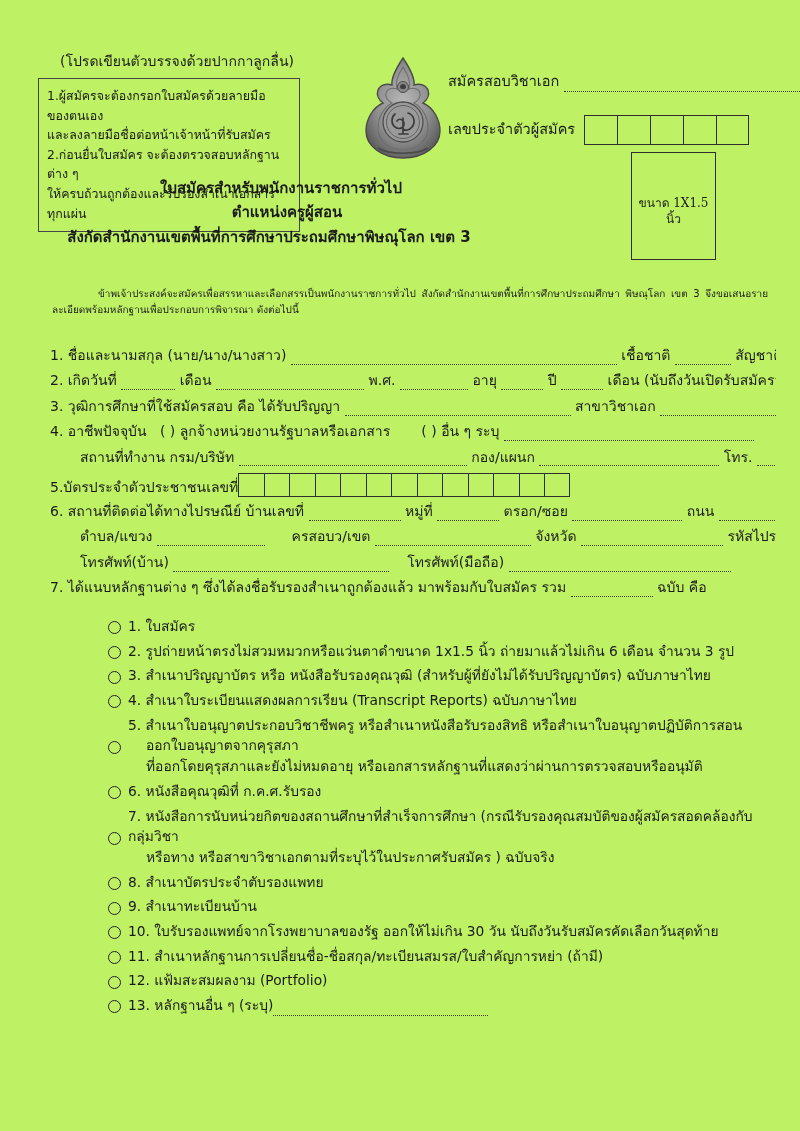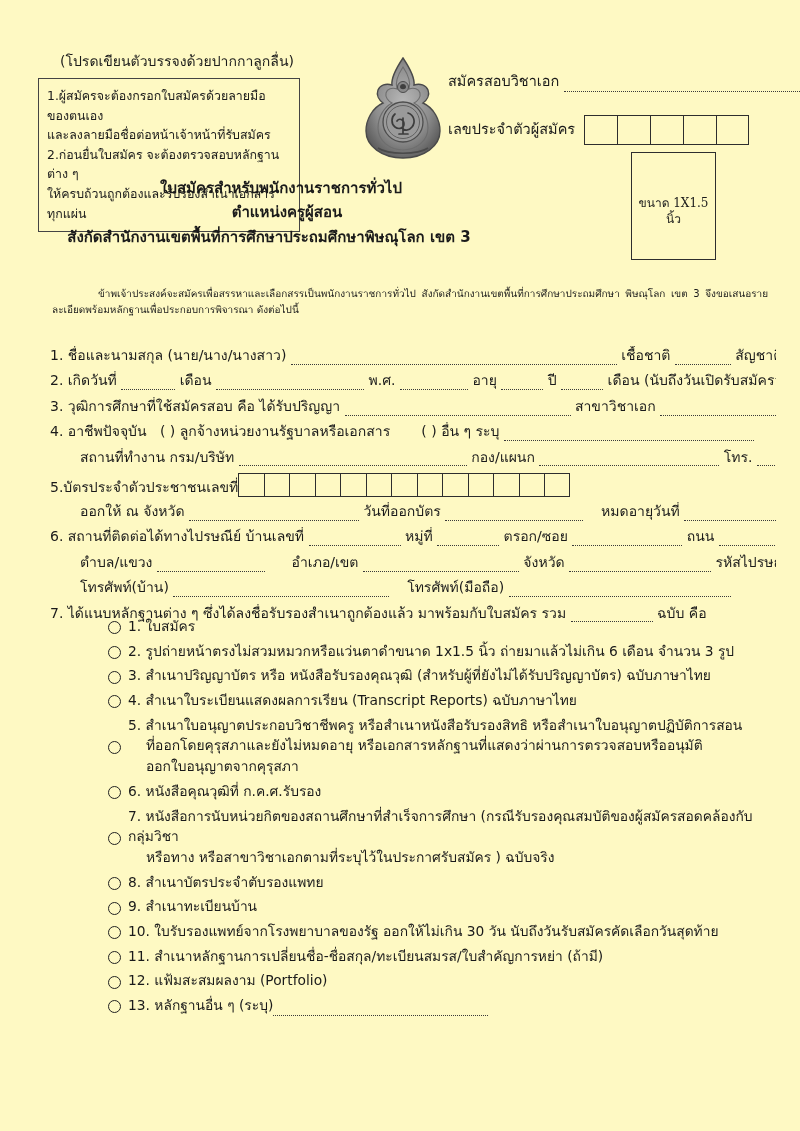--- a/index.html
+++ b/index.html
@@ -10,21 +10,21 @@
   }
   body {
     font-family: "DejaVu Sans", sans-serif;
     color: #1a1a1a;
   }
   #page {
     position: relative;
     width: 800px;
     height: 1131px;
     margin: 0 auto;
-    background: #fef9c3;
+    background: #bef264;
     overflow: hidden;
     font-size: 13.5px;
     line-height: 1.35;
   }
 
   
   .abs { position: absolute; }
   .nowrap { white-space: nowrap; }
   .dots {
     display: inline-block;
@@ -318,47 +318,38 @@
           <span class="cell"></span>
           <span class="cell"></span>
           <span class="cell"></span>
           <span class="cell"></span>
           <span class="cell"></span>
           <span class="cell"></span>
           <span class="cell"></span>
         </span>
     </div>
 
-    <div class="frow sub">
-      <span>ออกให้  ณ  จังหวัด</span>
-      <span class="dots" style="width:170px"></span>
-      <span>วันที่ออกบัตร</span>
-      <span class="dots" style="width:138px"></span>
-      &nbsp;&nbsp;
-      <span>หมดอายุวันที่</span>
-      <span class="dots" style="width:172px"></span>
-    </div>
 
     <div class="frow">
       <span class="num">6.</span>
       <span>สถานที่ติดต่อได้ทางไปรษณีย์ บ้านเลขที่</span>
       <span class="dots" style="width:92px"></span>
       <span>หมู่ที่</span>
       <span class="dots" style="width:62px"></span>
       <span>ตรอก/ซอย</span>
       <span class="dots" style="width:110px"></span>
       <span>ถนน</span>
       <span class="dots" style="width:172px"></span>
     </div>
 
     <div class="frow sub">
       <span>ตำบล/แขวง</span>
       <span class="dots" style="width:108px"></span>
       &nbsp;&nbsp;&nbsp;&nbsp;
-      <span>อำเภอ/เขต</span>
+      <span>ครสอบว/เขต</span>
       <span class="dots" style="width:156px"></span>
       <span>จังหวัด</span>
       <span class="dots" style="width:142px"></span>
       <span>รหัสไปรษณีย์</span>
       
     </div>
 
     <div class="frow sub">
       <span>โทรศัพท์(บ้าน)</span>
       <span class="dots" style="width:216px"></span>
@@ -387,21 +378,21 @@
       <div class="chk-item">
         <span class="chk-circle"></span>
         <span class="chk-text"><span>3. </span><span>สำเนาปริญญาบัตร หรือ หนังสือรับรองคุณวุฒิ  (สำหรับผู้ที่ยังไม่ได้รับปริญญาบัตร)  ฉบับภาษาไทย</span></span>
       </div>
       <div class="chk-item">
         <span class="chk-circle"></span>
         <span class="chk-text"><span>4. </span><span>สำเนาใบระเบียนแสดงผลการเรียน (Transcript Reports)  ฉบับภาษาไทย</span></span>
       </div>
       <div class="chk-item">
         <span class="chk-circle"></span>
-        <span class="chk-text"><span>5. </span><span>สำเนาใบอนุญาตประกอบวิชาชีพครู หรือสำเนาหนังสือรับรองสิทธิ หรือสำเนาใบอนุญาตปฏิบัติการสอน</span><span class="cont">ที่ออกโดยคุรุสภาและยังไม่หมดอายุ หรือเอกสารหลักฐานที่แสดงว่าผ่านการตรวจสอบหรืออนุมัติ</span><span class="cont">ออกใบอนุญาตจากคุรุสภา</span></span>
+        <span class="chk-text"><span>5. </span><span>สำเนาใบอนุญาตประกอบวิชาชีพครู หรือสำเนาหนังสือรับรองสิทธิ หรือสำเนาใบอนุญาตปฏิบัติการสอน</span><span class="cont">ออกใบอนุญาตจากคุรุสภา</span><span class="cont">ที่ออกโดยคุรุสภาและยังไม่หมดอายุ หรือเอกสารหลักฐานที่แสดงว่าผ่านการตรวจสอบหรืออนุมัติ</span></span>
       </div>
       <div class="chk-item">
         <span class="chk-circle"></span>
         <span class="chk-text"><span>6. </span><span>หนังสือคุณวุฒิที่ ก.ค.ศ.รับรอง</span></span>
       </div>
       <div class="chk-item">
         <span class="chk-circle"></span>
         <span class="chk-text"><span>7. </span><span>หนังสือการนับหน่วยกิตของสถานศึกษาที่สำเร็จการศึกษา  (กรณีรับรองคุณสมบัติของผู้สมัครสอดคล้องกับกลุ่มวิชา</span><span class="cont">หรือทาง  หรือสาขาวิชาเอกตามที่ระบุไว้ในประกาศรับสมัคร ) ฉบับจริง</span></span>
       </div>
       <div class="chk-item">

